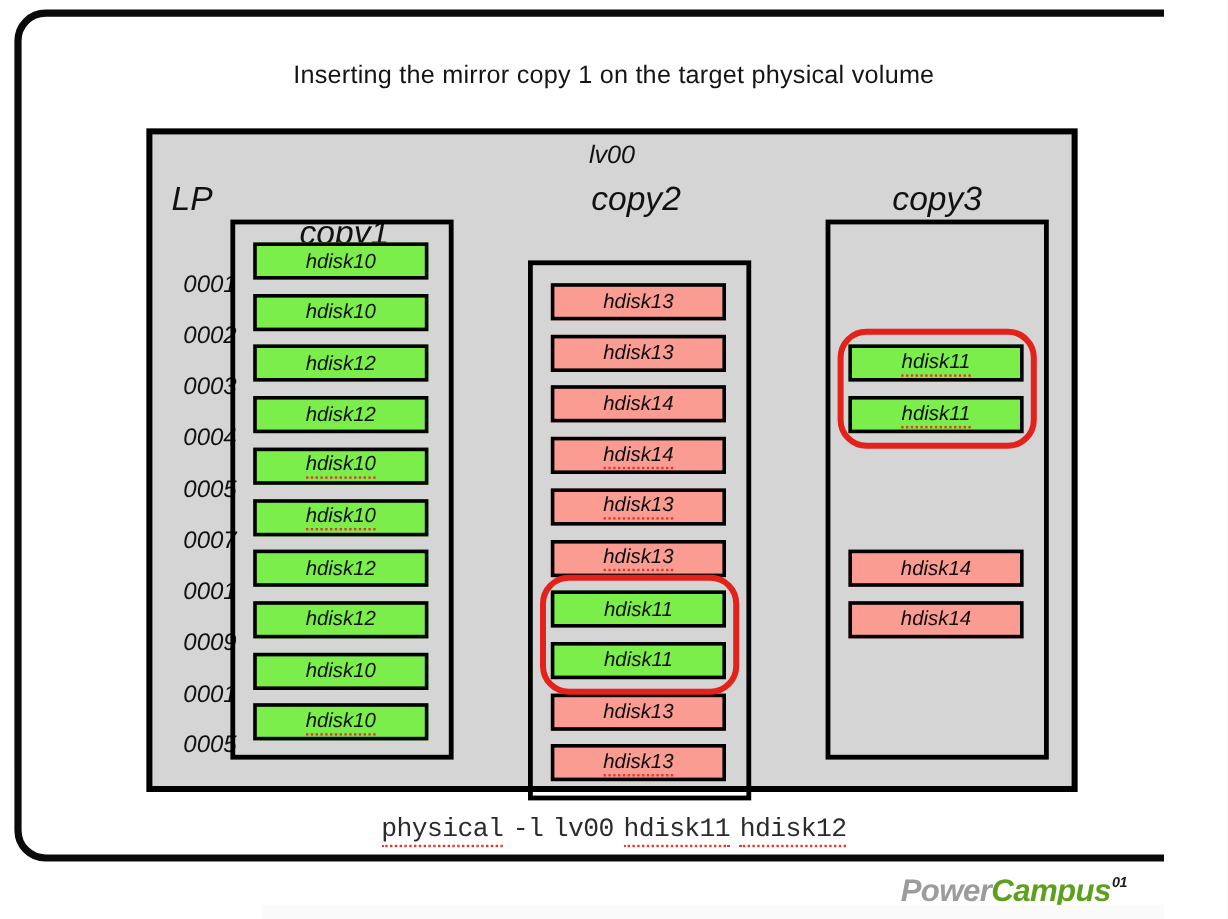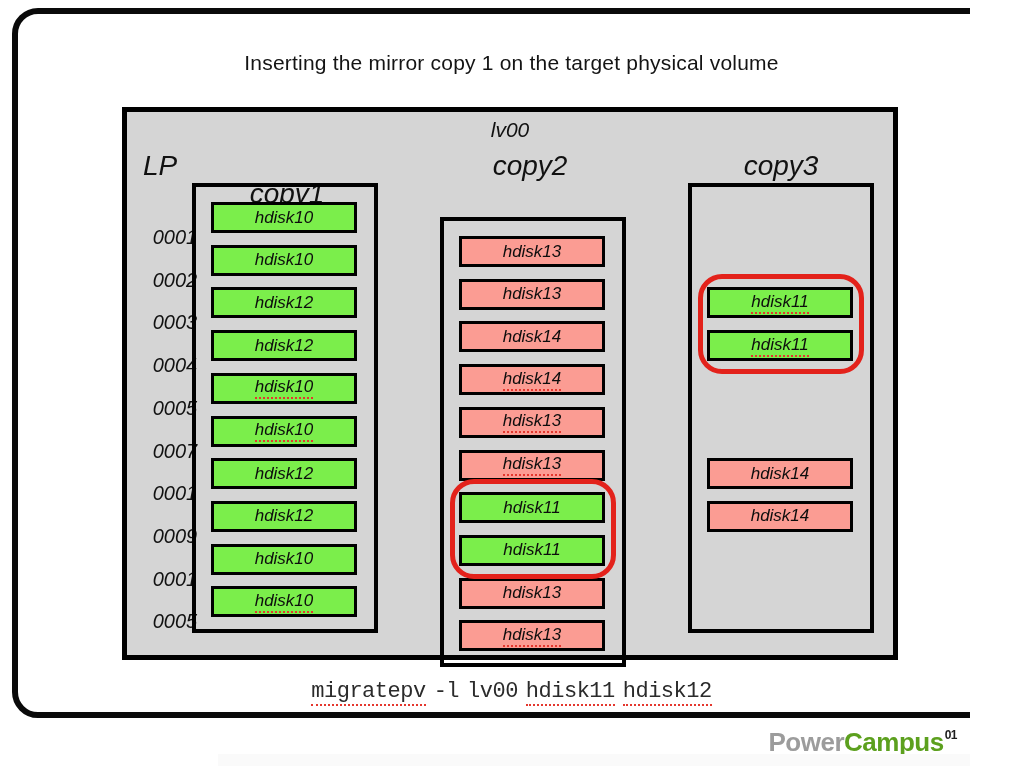--- a/index.html
+++ b/index.html
@@ -54,22 +54,22 @@
     box-sizing:border-box;border:5px solid #e3221b;border-radius:24px;
     background:transparent;
   }
   .command{
     position:absolute;left:0;top:679px;width:1023px;text-align:center;
     font-family:"Liberation Mono",monospace;font-size:22px;color:#2b2b2b;
     letter-spacing:-0.5px;
   }
   .command .word{margin:0 4px;}
   .logo{
-    position:absolute;right:14px;top:727px;font-size:26px;font-weight:bold;
-    letter-spacing:-0.5px;white-space:nowrap;
+    position:absolute;right:32px;top:727px;font-size:26px;font-weight:bold;
+    letter-spacing:-0.5px;white-space:nowrap;font-style:italic;
   }
   .logo .p1{color:#9c9c9c;}
   .logo .p2{color:#5ca01e;}
   .logo sup{font-size:12px;color:#1c1c1c;position:relative;top:-2px;left:1px;}
   .bottom-strip{
     position:absolute;left:218px;bottom:0;width:805px;height:12px;background:#fafafa;
   }
 </style>
 </head>
 <body>
@@ -175,20 +175,20 @@
         <div class="cell" style="top: 271.2px; background: rgb(251, 156, 147);">
           <span>hdisk14</span>
         </div>
         <div class="cell" style="top: 313.9px; background: rgb(251, 156, 147);">
           <span>hdisk14</span>
         </div>
         <div class="ring" style="top: 87.4px; height: 99.7px; border-color: rgb(227, 34, 27);"></div>
       </div>
   </div>
 
-  <div class="command" id="cmd"><span class="word sq">migratepv</span><span class="word">-l</span><span class="word">lv00</span><span class="word sq">hdisk11</span><span class="word sq">hdisk12</span></div>
+  <div class="command" id="cmd"><span class="word sq">physical</span><span class="word">-l</span><span class="word">lv00</span><span class="word sq">hdisk11</span><span class="word sq">hdisk12</span></div>
 
   <div class="logo">
     <span class="p1">Power</span><span class="p2">Campus</span><sup>01</sup>
   </div>
 
   <div class="bottom-strip"></div>
 </div>
 
 </body></html>

